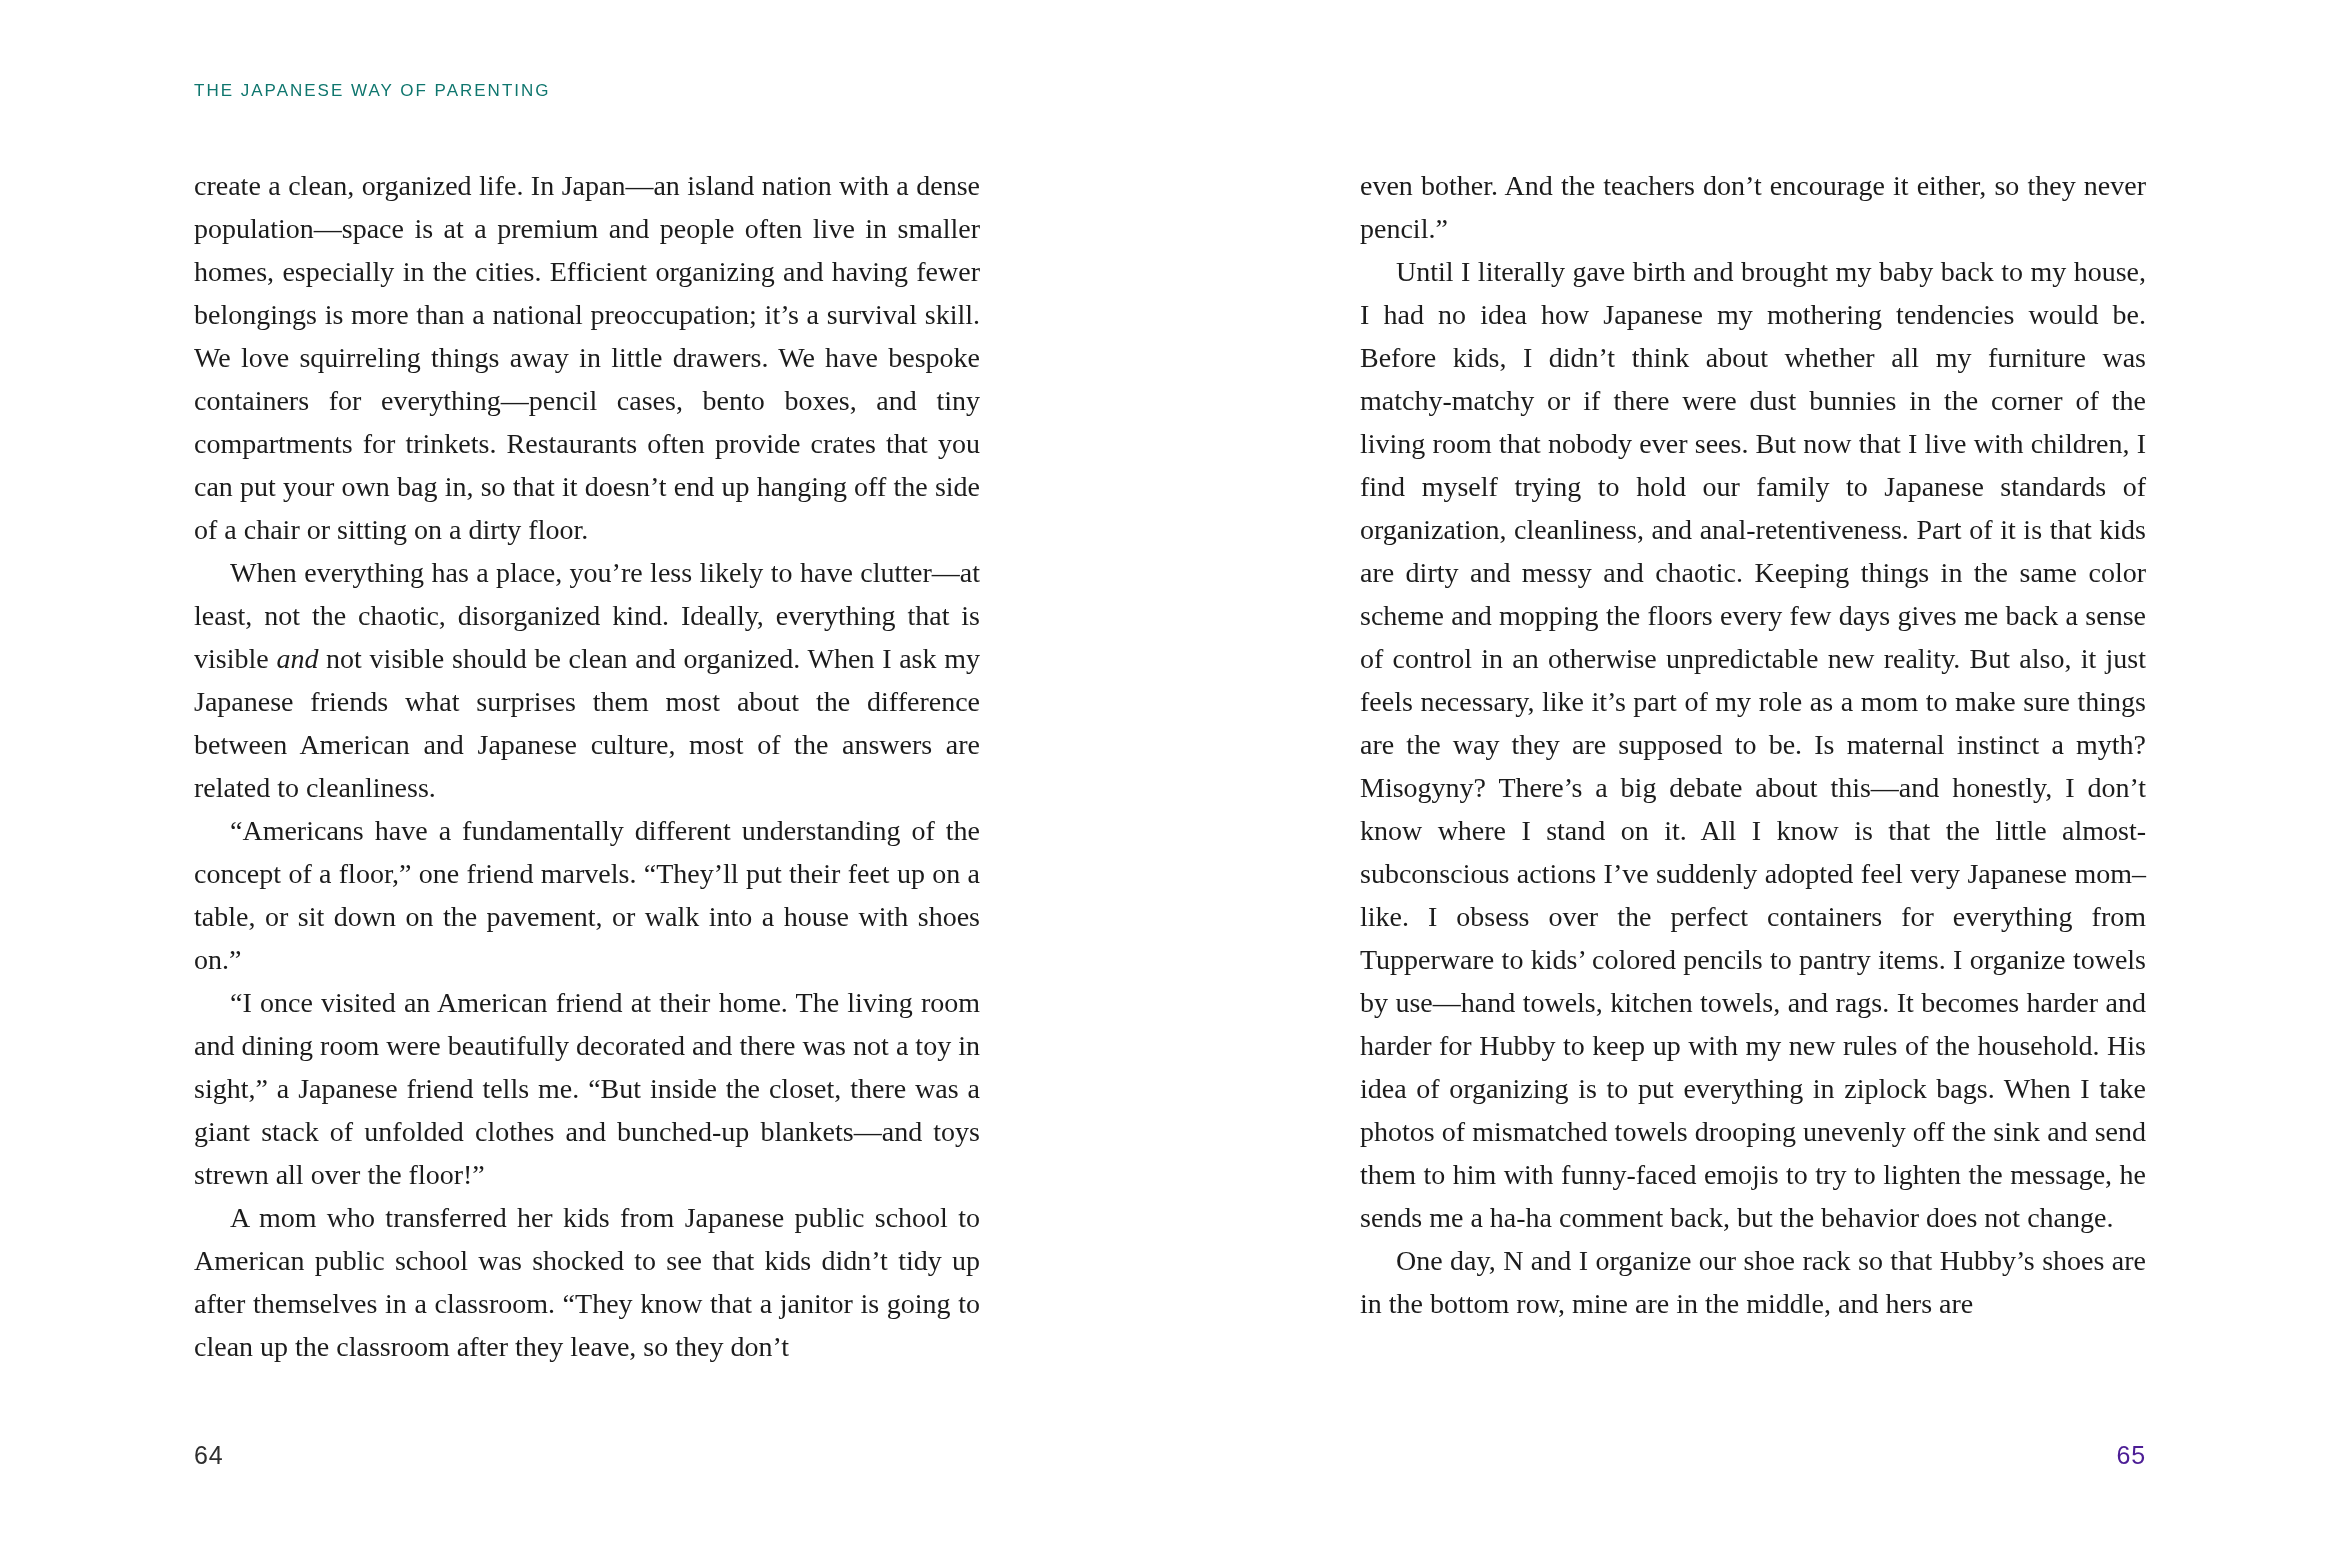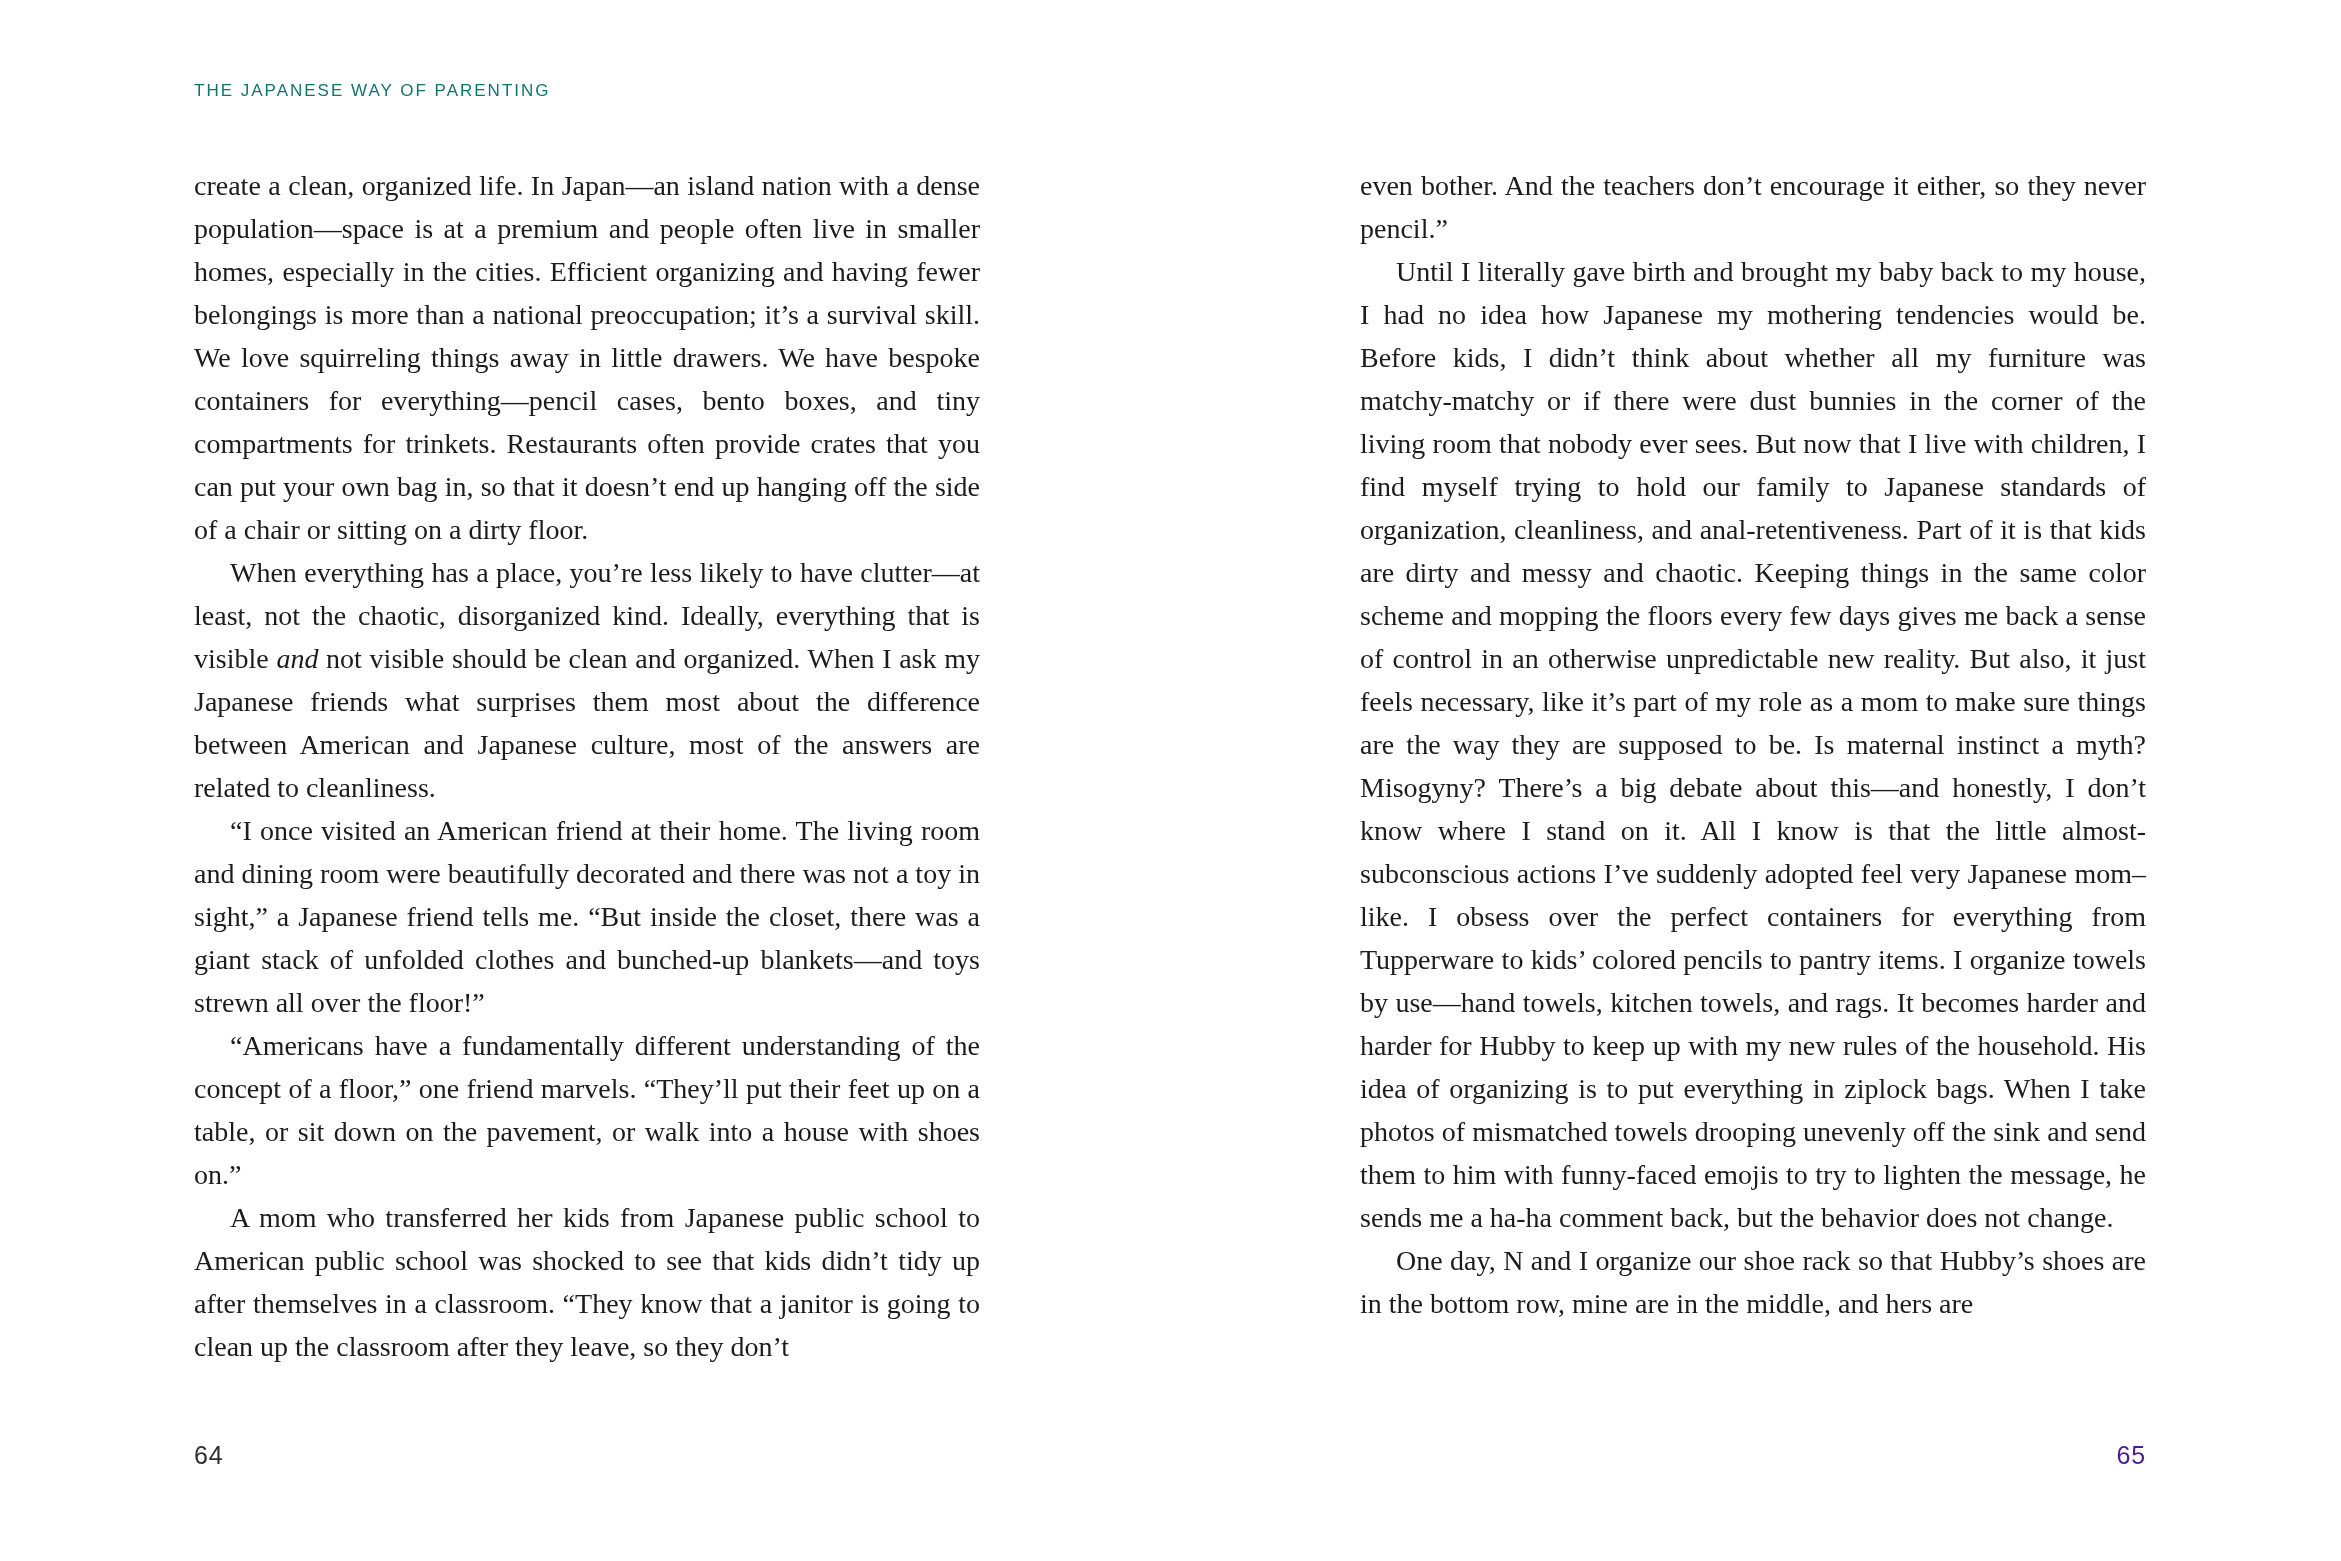--- a/index.html
+++ b/index.html
@@ -57,22 +57,22 @@
   .page.right .page-number { text-align: right; }
 </style>
 </head>
 <body style="background: rgb(255, 255, 255);">
 
 <div class="page left">
   <div class="running-head" style="color: #0f766e;">THE JAPANESE WAY OF PARENTING</div>
   <div class="body-text" style="color: rgb(28, 28, 28);">
       <p class="para">create a clean, organized life. In Japan—an island nation with a dense population—space is at a premium and people often live in smaller homes, especially in the cities. Efficient organizing and having fewer belongings is more than a national preoccupation; it’s a survival skill. We love squirreling things away in little drawers. We have bespoke containers for everything—pencil cases, bento boxes, and tiny compartments for trinkets. Restaurants often provide crates that you can put your own bag in, so that it doesn’t end up hanging off the side of a chair or sitting on a dirty floor.</p>
       <p class="para indent">When everything has a place, you’re less likely to have clutter—at least, not the chaotic, disorganized kind. Ideally, everything that is visible <em>and</em> not visible should be clean and organized. When I ask my Japanese friends what surprises them most about the difference between American and Japanese culture, most of the answers are related to cleanliness.</p>
+      <p class="para indent">“Americans have a fundamentally different understanding of the concept of a floor,” one friend marvels. “They’ll put their feet up on a table, or sit down on the pavement, or walk into a house with shoes on.”</p>
       <p class="para indent">“I once visited an American friend at their home. The living room and dining room were beautifully decorated and there was not a toy in sight,” a Japanese friend tells me. “But inside the closet, there was a giant stack of unfolded clothes and bunched-up blankets—and toys strewn all over the floor!”</p>
-      <p class="para indent">“Americans have a fundamentally different understanding of the concept of a floor,” one friend marvels. “They’ll put their feet up on a table, or sit down on the pavement, or walk into a house with shoes on.”</p>
       <p class="para indent">A mom who transferred her kids from Japanese public school to American public school was shocked to see that kids didn’t tidy up after themselves in a classroom. “They know that a janitor is going to clean up the classroom after they leave, so they don’t</p>
     </div>
   <div class="page-number" style="color: rgb(47, 47, 47);">64</div>
 </div>
 
 <div class="page right">
   <div class="body-text" style="color: rgb(28, 28, 28);">
       <p class="para">even bother. And the teachers don’t encourage it either, so they never pencil.”</p>
       <p class="para indent">Until I literally gave birth and brought my baby back to my house, I had no idea how Japanese my mothering tendencies would be. Before kids, I didn’t think about whether all my furniture was matchy-matchy or if there were dust bunnies in the corner of the living room that nobody ever sees. But now that I live with children, I find myself trying to hold our family to Japanese standards of organization, cleanliness, and anal-retentiveness. Part of it is that kids are dirty and messy and chaotic. Keeping things in the same color scheme and mopping the floors every few days gives me back a sense of control in an otherwise unpredictable new reality. But also, it just feels necessary, like it’s part of my role as a mom to make sure things are the way they are supposed to be. Is maternal instinct a myth? Misogyny? There’s a big debate about this—and honestly, I don’t know where I stand on it. All I know is that the little almost-subconscious actions I’ve suddenly adopted feel very Japanese mom–like. I obsess over the perfect containers for everything from Tupperware to kids’ colored pencils to pantry items. I organize towels by use—hand towels, kitchen towels, and rags. It becomes harder and harder for Hubby to keep up with my new rules of the household. His idea of organizing is to put everything in ziplock bags. When I take photos of mismatched towels drooping unevenly off the sink and send them to him with funny-faced emojis to try to lighten the message, he sends me a ha-ha comment back, but the behavior does not change.</p>
       <p class="para indent">One day, N and I organize our shoe rack so that Hubby’s shoes are in the bottom row, mine are in the middle, and hers are</p>

